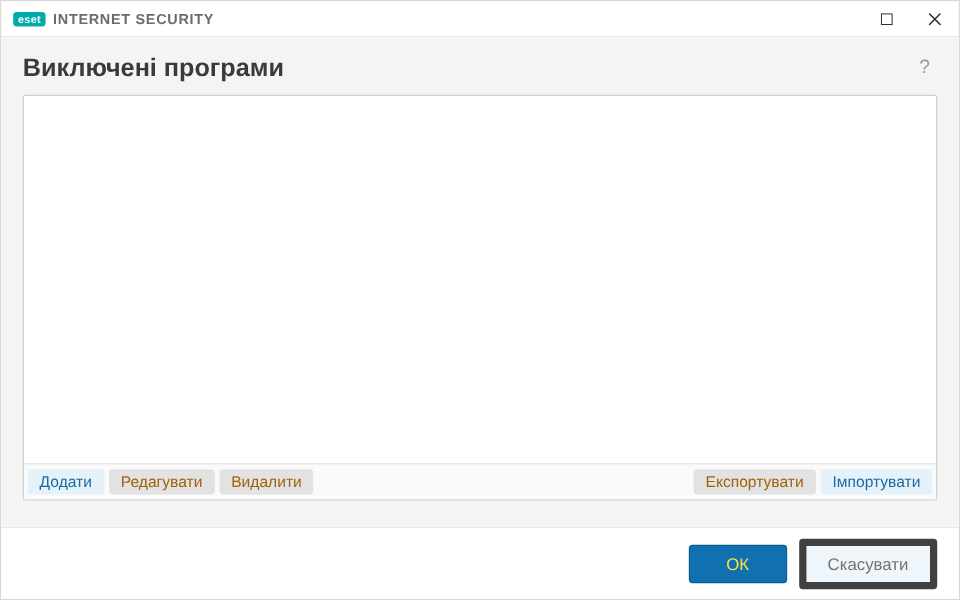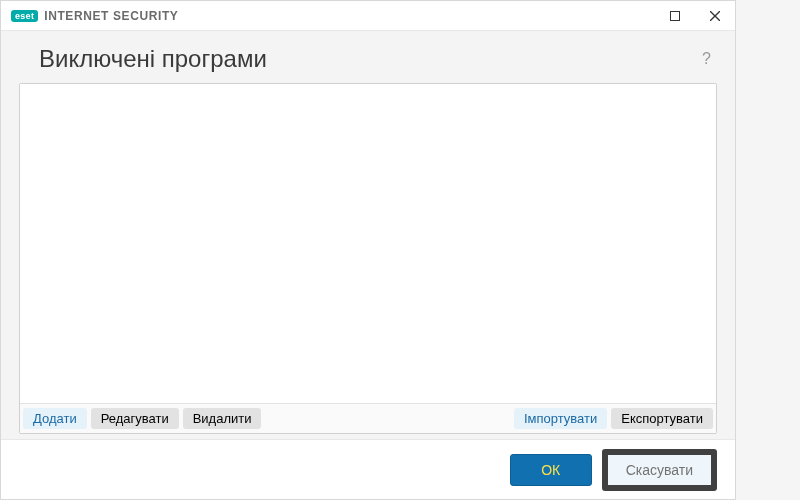--- a/index.html
+++ b/index.html
@@ -1,35 +1,35 @@
 <!DOCTYPE html>
 <html><head>
 <meta charset="utf-8">
 <style>
   * { box-sizing: border-box; margin: 0; padding: 0; }
   html, body { width: 800px; height: 500px; font-family: "Segoe UI", Arial, sans-serif; background: #f5f5f5; overflow: hidden; }
-  .window { width: 736px; height: 500px; background: #ffffff; border: 1px solid #d8d8d8; display: flex; flex-direction: column; }
+  .window { width: 800px; height: 500px; background: #ffffff; border: 1px solid #d8d8d8; display: flex; flex-direction: column; }
   .titlebar { height: 30px; display: flex; align-items: center; padding: 0 0 0 10px; border-bottom: 1px solid #e8e8e8; }
   .brand-logo { background: #00aba9; color: #fff; font-size: 9px; font-weight: 700; padding: 1px 4px; border-radius: 3px; letter-spacing: 0.3px; margin-right: 6px; }
   .brand-text { font-size: 12px; font-weight: 600; letter-spacing: 0.6px; color: #6b6b6b; }
   .titlebar-spacer { flex: 1; }
   .win-controls { display: flex; }
   .win-btn { width: 40px; height: 30px; display: flex; align-items: center; justify-content: center; cursor: pointer; }
   .content { flex: 1; background: #f4f4f4; padding: 14px 18px 0 18px; display: flex; flex-direction: column; }
   .header-row { display: flex; align-items: center; margin-bottom: 10px; }
-  .page-title { font-size: 24px; font-weight: 400; color: #3a3a3a; margin-left: 20px; }
+  .page-title { font-size: 21px; font-weight: 700; color: #3a3a3a; }
   .header-spacer { flex: 1; }
   .help-icon { color: #999; font-size: 16px; cursor: pointer; padding: 2px 6px; }
-  .panel { flex: 1; border: 1px solid #d0d0d0; background: #fff; border-radius: 2px; display: flex; flex-direction: column; margin-bottom: 5px; }
+  .panel { flex: 1; border: 1px solid #d0d0d0; background: #fff; border-radius: 2px; display: flex; flex-direction: column; margin-bottom: 22px; }
   .list-area { flex: 1; background: #fff; }
   .toolbar { display: flex; padding: 4px 3px; border-top: 1px solid #e3e3e3; background: #fafafa; gap: 4px; }
   .toolbar-spacer { flex: 1; }
   .tbtn { font-size: 13px; padding: 3px 10px; border-radius: 3px; cursor: pointer; user-select: none; }
   .tbtn-primary { background: #e6f2f9; color: #1a6aa6; }
-  .tbtn-disabled { background: #e2e2e2; color: #000000; cursor: default; }
+  .tbtn-disabled { background: #e2e2e2; color: #a16207; cursor: default; }
   .footer { height: 60px; background: #ffffff; border-top: 1px solid #e8e8e8; display: flex; align-items: center; justify-content: flex-end; padding: 0 18px; gap: 10px; }
   .fbtn { min-width: 82px; text-align: center; font-size: 14px; padding: 7px 18px; border-radius: 3px; cursor: pointer; user-select: none; }
   .fbtn-ok { background: #1170b0; color: #fde047; border: 1px solid #0e5f96; }
   .fbtn-cancel { background: #eef6fb; color: #737373; border: 6px solid #404040; }
 </style>
 </head>
 <body>
 
 <div class="window">
 
@@ -61,22 +61,22 @@
       </div>
     </div>
 
     <div class="panel">
       <div class="list-area"></div>
       <div class="toolbar">
         <div class="tbtn tbtn-primary">Додати</div>
         <div class="tbtn tbtn-disabled">Редагувати</div>
         <div class="tbtn tbtn-disabled">Видалити</div>
         <div class="toolbar-spacer"></div>
+        <div class="tbtn tbtn-disabled">Експортувати</div>
         <div class="tbtn tbtn-primary">Імпортувати</div>
-        <div class="tbtn tbtn-disabled">Експортувати</div>
       </div>
     </div>
   </div>
 
   <div class="footer">
     <div class="fbtn fbtn-ok">ОК</div>
     <div class="fbtn fbtn-cancel">Скасувати</div>
   </div>
 
 </div>

